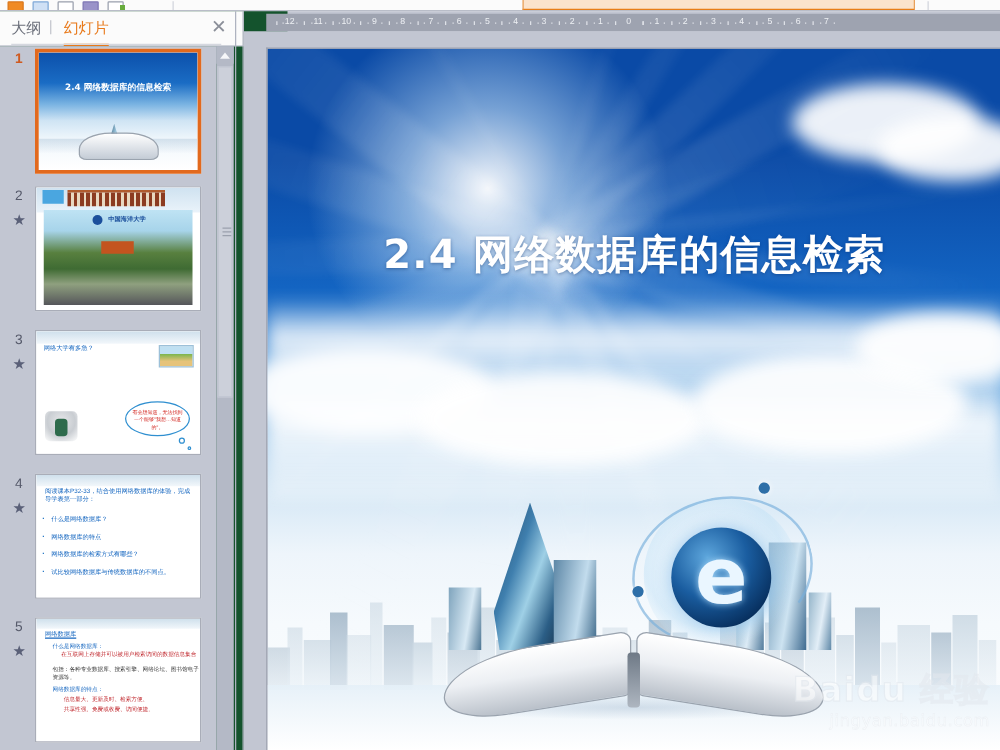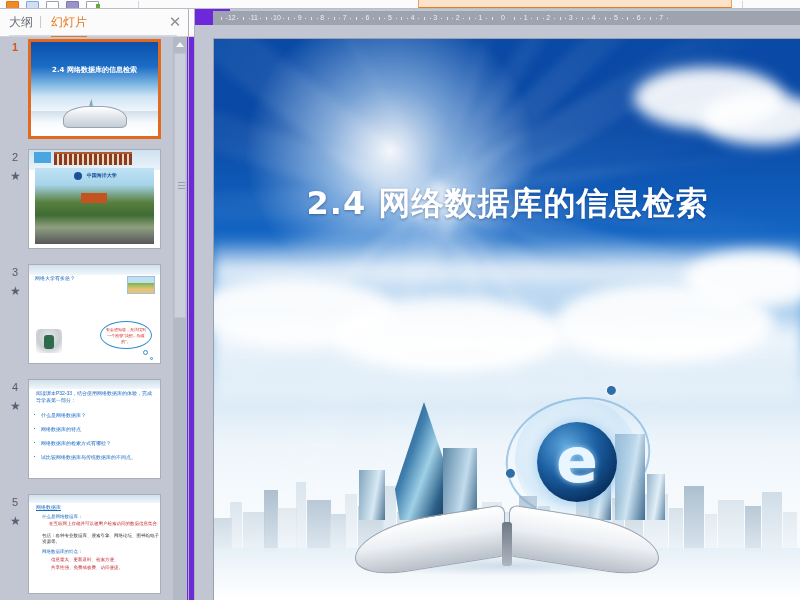--- a/index.html
+++ b/index.html
@@ -30,21 +30,21 @@
   .ribbon-tabactive {
     position: absolute; top: 0; height: 9px;
     background: #fbe3cb; border: 1px solid #e8a05a; border-bottom: 2px solid #e87e17;
     border-top: none;
   }
   .rb-text { font-size: 7px; color: #b9bcc4; line-height: 9px; white-space: nowrap; }
 
   
   .leftpanel {
     position: absolute; left: 0; top: 9px; width: 230px; height: 591px;
-    background: #6d28d9;
+    background: #14532d;
   }
   .tabbar {
     position: absolute; left: 0; top: 0; width: 195px; height: 28px;
     background: #fbfbfb; border-bottom: 1px solid #cfd2da;
   }
   .tab {
     position: absolute; top: 5px;
     font-size: 12px; color: #6b6f7a; cursor: default;
     padding-bottom: 4px;
   }
@@ -631,17 +631,21 @@
           <div class="e-letter">e</div>
         </div>
         <div class="reflect"></div>
         <div class="book">
           <div class="page-l"></div>
           <div class="page-r"></div>
           <div class="book-spine"></div>
         </div>
       </div>
 
+      <div class="watermark">
+        <div class="wm-main">Baidu 经验</div>
+        <div class="wm-sub">jingyan.baidu.com</div>
+      </div>
 
     </div>
   </div>
 
 </div>
 
 </body></html>

